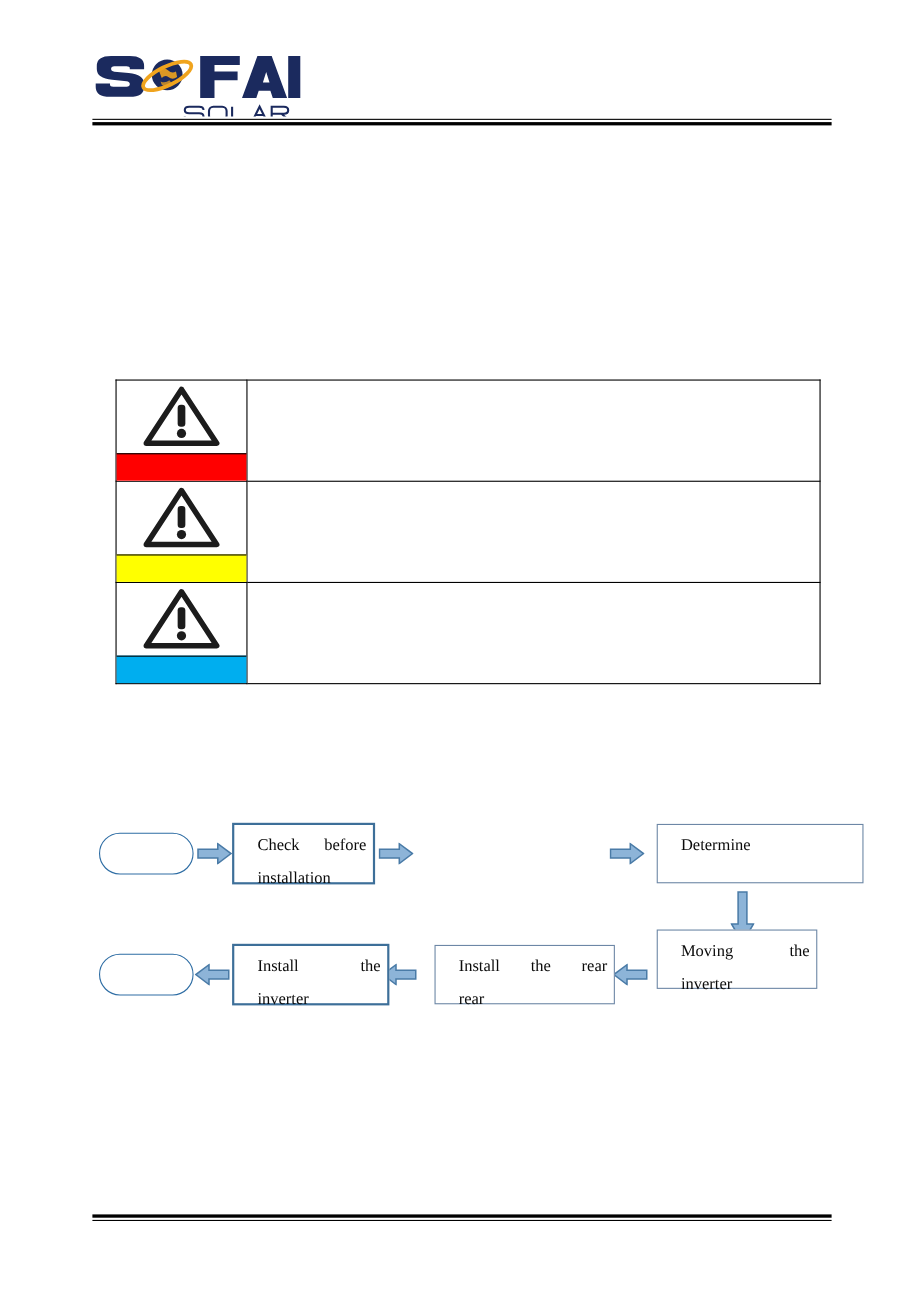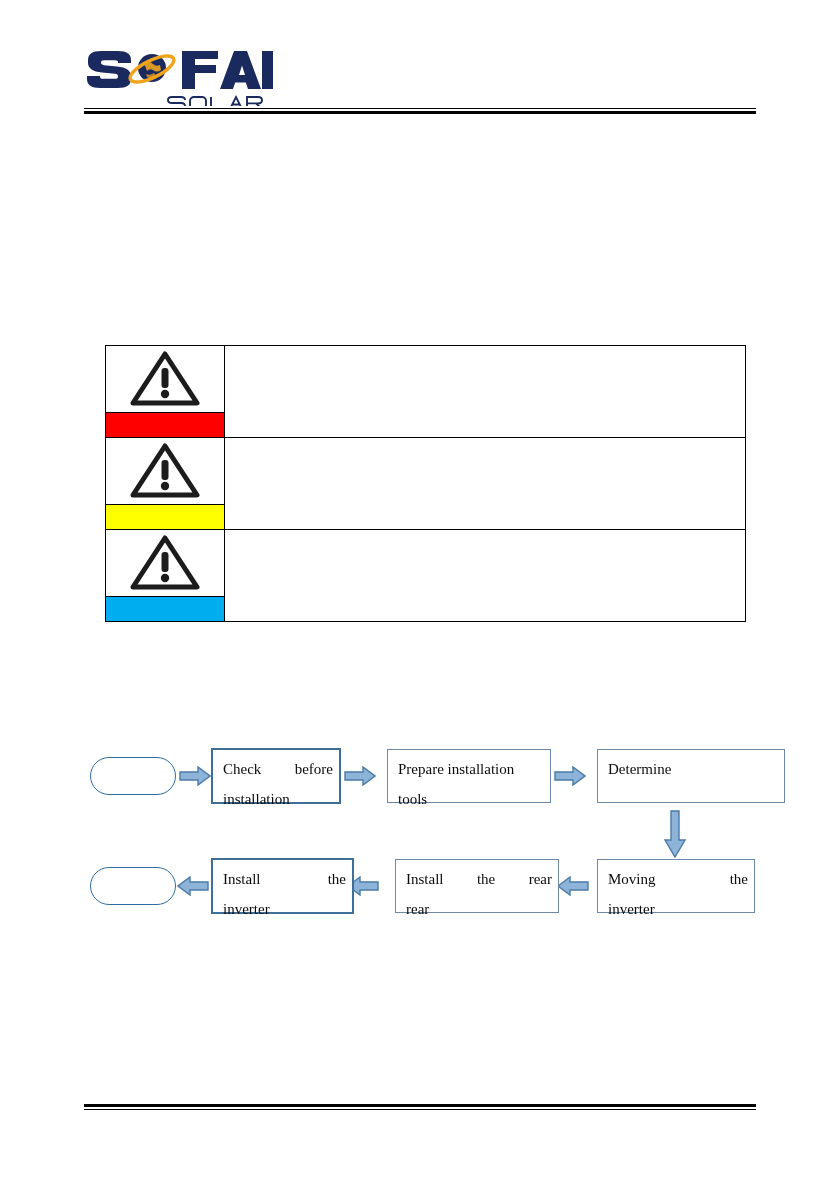--- a/index.html
+++ b/index.html
@@ -119,21 +119,21 @@
     height: 200px;
   }
   .flow-node {
     position: absolute;
     box-sizing: border-box;
     background: #ffffff;
     font-family: "Liberation Serif", serif;
     font-size: 15px;
     line-height: 30px;
     color: #0b0b0b;
-    padding: 4px 6px 2px 10px;
+    padding: 4px 6px 2px 21px;
     text-align: justify;
   }
   .flow-node .line {
     display: block;
     text-align: justify;
     text-align-last: justify;
     white-space: nowrap;
   }
   .flow-node .line.left {
     text-align-last: left;
@@ -259,42 +259,38 @@
       <span class="line">Check before</span>
       <span class="line left">installation</span>
     </div>
 
     <div class="arrow-h" style="left:260px; top:26px;">
       <svg width="32" height="20" viewBox="0 0 32 20">
         <path d="M1 6 H19 V1 L31 10 L19 19 V14 H1 Z" fill="#8db4d8" stroke="#4a7ba7" stroke-width="1.4"></path>
       </svg>
     </div>
 
-    <div class="flow-node box-light" style="left:303px; top:9px; width:164px; height:54px;">
-      <span class="line left">Prepare installation</span>
-      <span class="line left">tools</span>
-    </div>
 
     <div class="arrow-h" style="left:470px; top:26px;">
       <svg width="32" height="20" viewBox="0 0 32 20">
         <path d="M1 6 H19 V1 L31 10 L19 19 V14 H1 Z" fill="#8db4d8" stroke="#4a7ba7" stroke-width="1.4"></path>
       </svg>
     </div>
 
     <div class="flow-node box-light" style="left:513px; top:9px; width:188px; height:54px;">
       <span class="line left">Determine</span>
     </div>
 
     <div class="arrow-v" style="left:580px; top:70px;">
       <svg width="22" height="48" viewBox="0 0 22 48">
         <path d="M7 1 H15 V30 H21 L11 47 L1 30 H7 Z" fill="#8db4d8" stroke="#4a7ba7" stroke-width="1.4"></path>
       </svg>
     </div>
 
-    <div class="flow-node box-light" style="left:513px; top:119px; width:158px; height:54px;">
+    <div class="flow-node box-light" style="left:513px; top:105px; width:146px; height:54px;">
       <span class="line">Moving the</span>
       <span class="line left">inverter</span>
     </div>
 
     <div class="arrow-h" style="left:473px; top:136px;">
       <svg width="32" height="20" viewBox="0 0 32 20">
         <path d="M31 6 H13 V1 L1 10 L13 19 V14 H31 Z" fill="#8db4d8" stroke="#4a7ba7" stroke-width="1.4"></path>
       </svg>
     </div>
 

